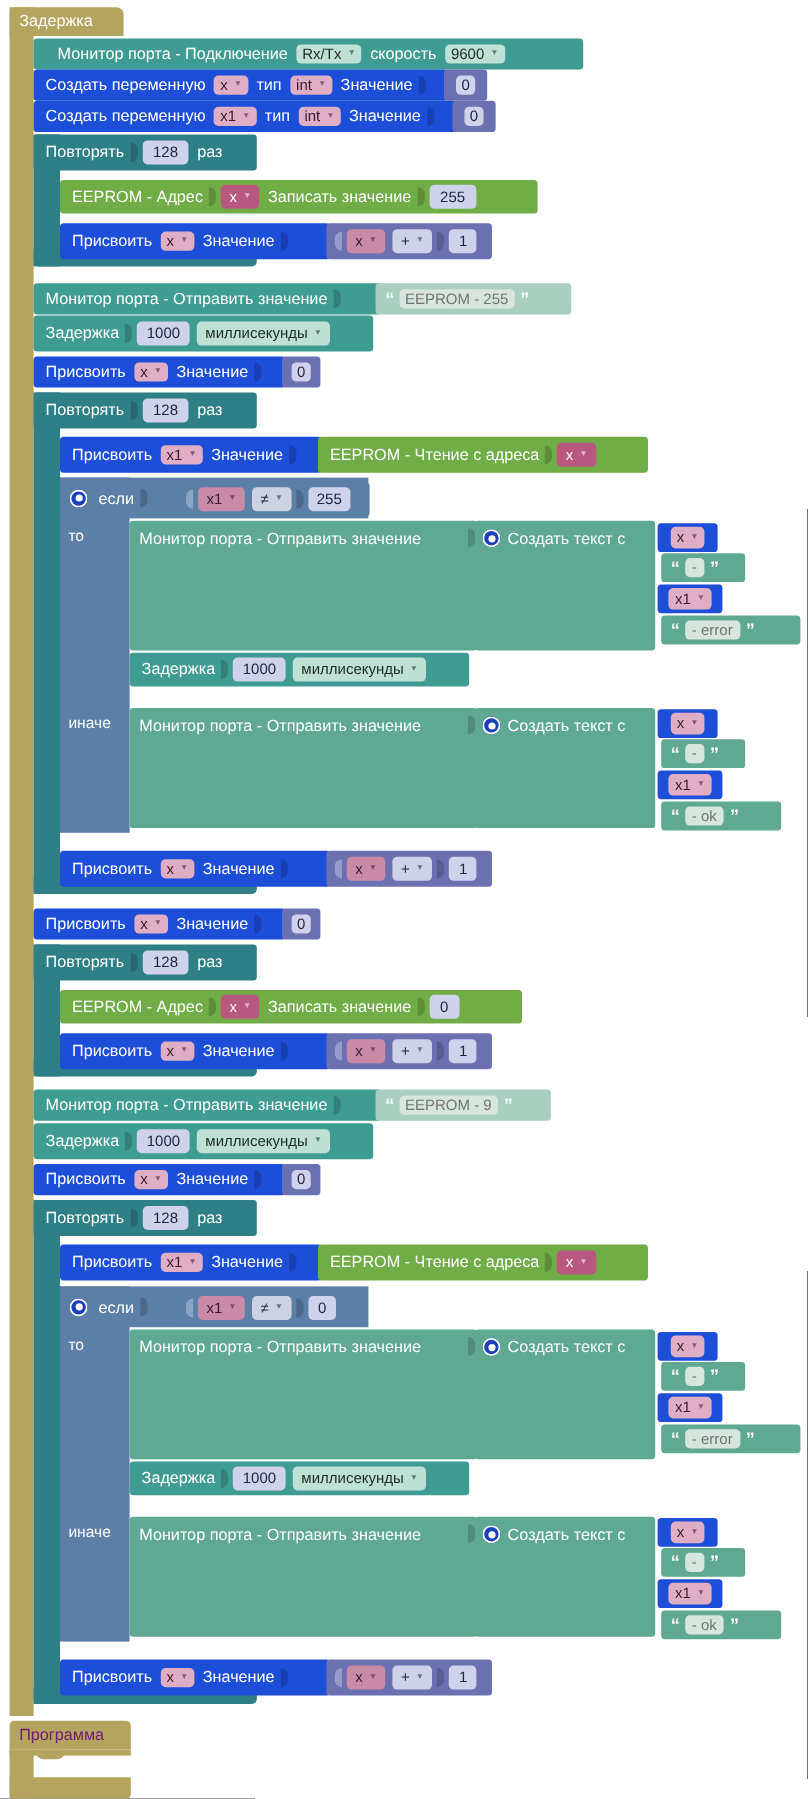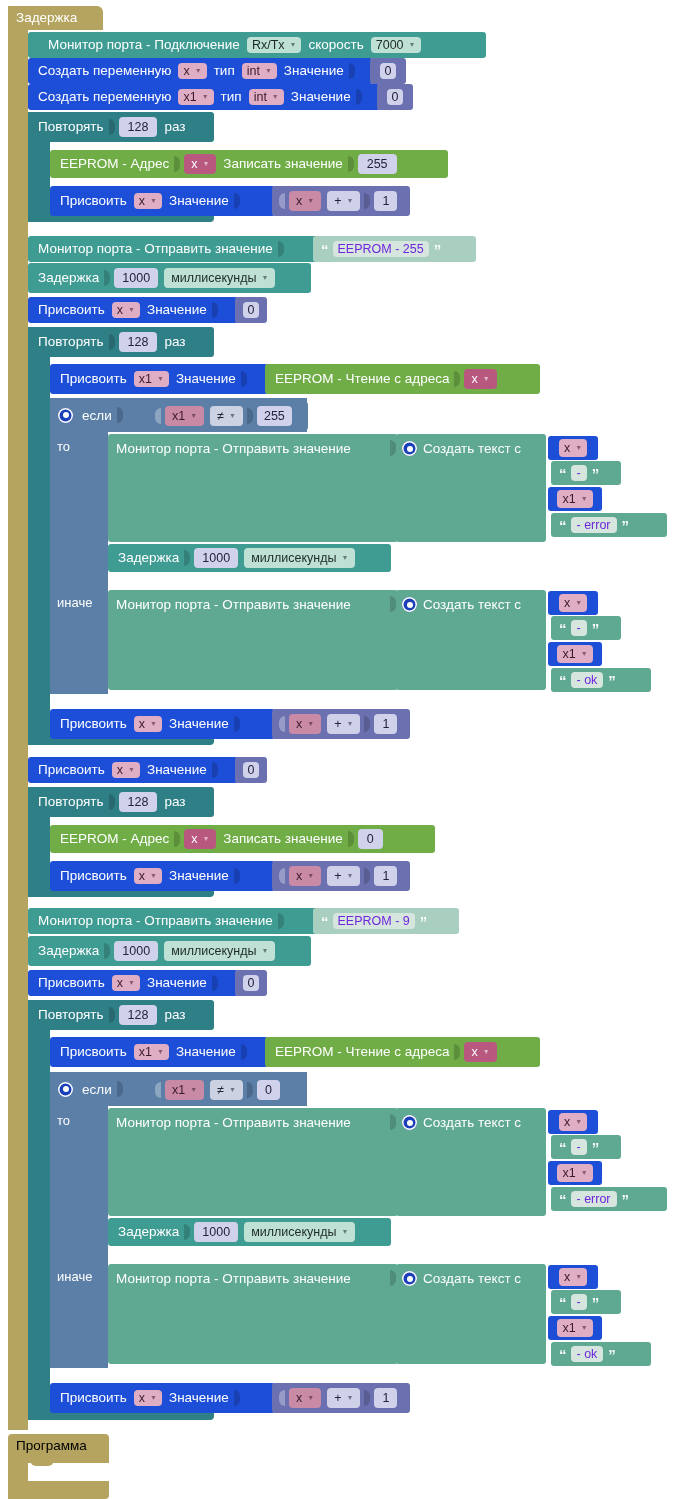--- a/index.html
+++ b/index.html
@@ -23,21 +23,21 @@
   .strcolor{background:#a9cfc1;}        
 
   
   .fld{display:inline-flex;align-items:center;border-radius:4px;
        padding:1px 5px;font-size:12.5px;line-height:14px;margin:0 3px;}
   .fld .car{font-size:7px;margin-left:5px;opacity:.55;}
   .fld-mint{background:#bfe0d5;color:#1d2b28;}
   .fld-pink{background:#e0aec4;color:#3b1b28;}
   .fld-lav{background:#cfd2ea;color:#22243a;}
   .fld-lav2{background:#ced1e8;color:#22243a;}
-  .fld-white{background:#d7e5df;color:#6d28d9;}
+  .fld-white{background:#d7e5df;color:#737373;}
   .fld-gray{background:#ccd2e2;color:#1d2533;}
   .sock{display:inline-block;width:6px;height:16px;border-radius:0 7px 7px 0;
         background:rgba(0,0,0,.17);margin:0 1px;}
   .sockl{display:inline-block;width:6px;height:16px;border-radius:7px 0 0 7px;
         background:rgba(255,255,255,.30);margin:0 1px;}
 
   .quote{font-size:15px;font-weight:bold;color:#fff;opacity:.95;margin:0 2px;
          letter-spacing:-1px;}
 
   
@@ -58,21 +58,21 @@
   </div>
 
   <div class="blk tcolor" style="left:28px;top:32px;width:458px;height:26px;padding-left:16px;">
     <span class="lbl">Монитор порта - Подключение</span>
     <span class="fld fld-mint">
       <span>Rx/Tx</span>
       <span class="car">▼</span>
     </span>
     <span class="lbl">скорость</span>
     <span class="fld fld-mint">
-      <span>7000</span>
+      <span>9600</span>
       <span class="car">▼</span>
     </span>
   </div>
 
   <div class="blk varcolor" style="left:28px;top:58px;width:345px;height:26px;">
     <span class="lbl">Создать переменную</span>
     <span class="fld fld-pink">
       <span>x</span>
       <span class="car">▼</span>
     </span>
@@ -563,20 +563,20 @@
     </span>
     <span class="fld fld-lav2" style="padding:3px 7px;">
       <span>+</span>
       <span class="car">▼</span>
     </span>
     <span class="sock"></span>
     <span class="fld fld-lav" style="padding:3px 8px;">1</span>
   </div>
 
   <div class="abs" style="left:8px;top:1434px;width:101px;height:24px;background:#b5a45f;border-radius:4px 4px 0 0;">
-    <span class="abs" style="left:8px;top:4px;color:#000000;font-size:13.5px;">Программа</span>
+    <span class="abs" style="left:8px;top:4px;color:#701a75;font-size:13.5px;">Программа</span>
   </div>
   <div class="abs" style="left:8px;top:1458px;width:20px;height:41px;background:#b5a45f;"></div>
   <div class="abs" style="left:8px;top:1481px;width:101px;height:18px;background:#b5a45f;border-radius:0 0 4px 4px;"></div>
   <div class="abs" style="left:8px;top:1458px;width:101px;height:5px;background:#b5a45f;"></div>
   <div class="abs" style="left:30px;top:1458px;width:24px;height:8px;background:#b5a45f;border-radius:0 0 6px 6px;"></div>
 
 </div>
 
 </body></html>

